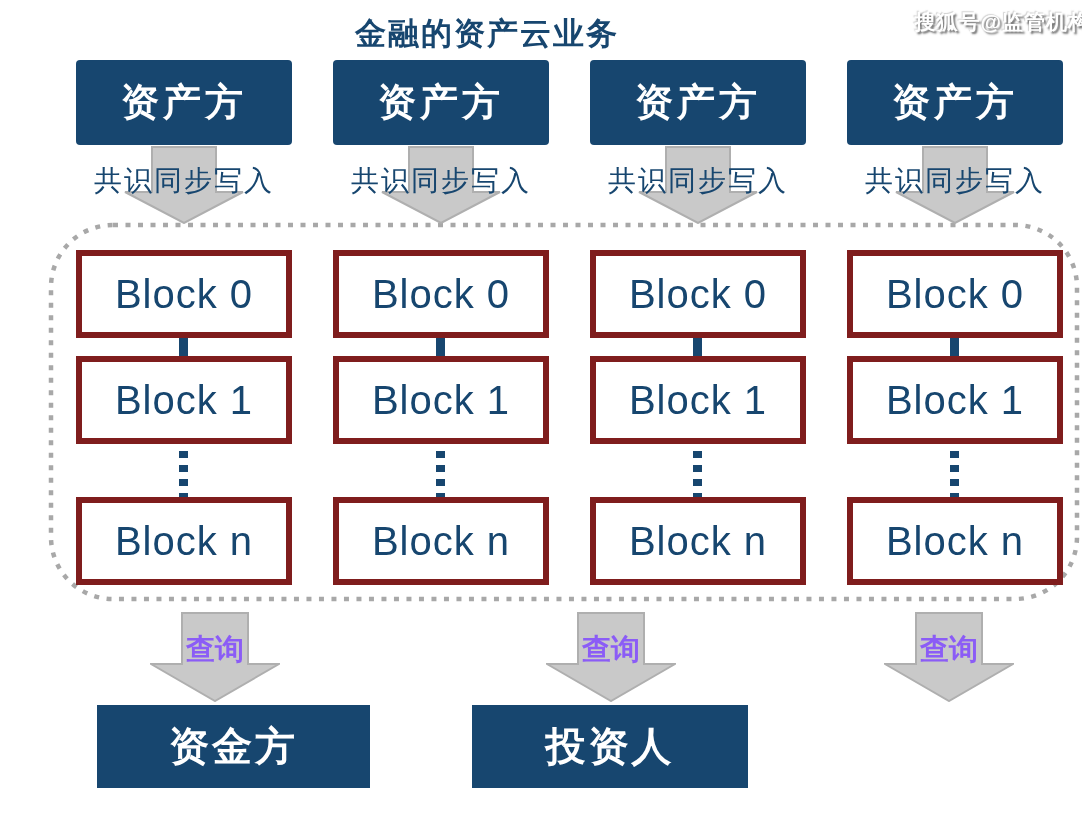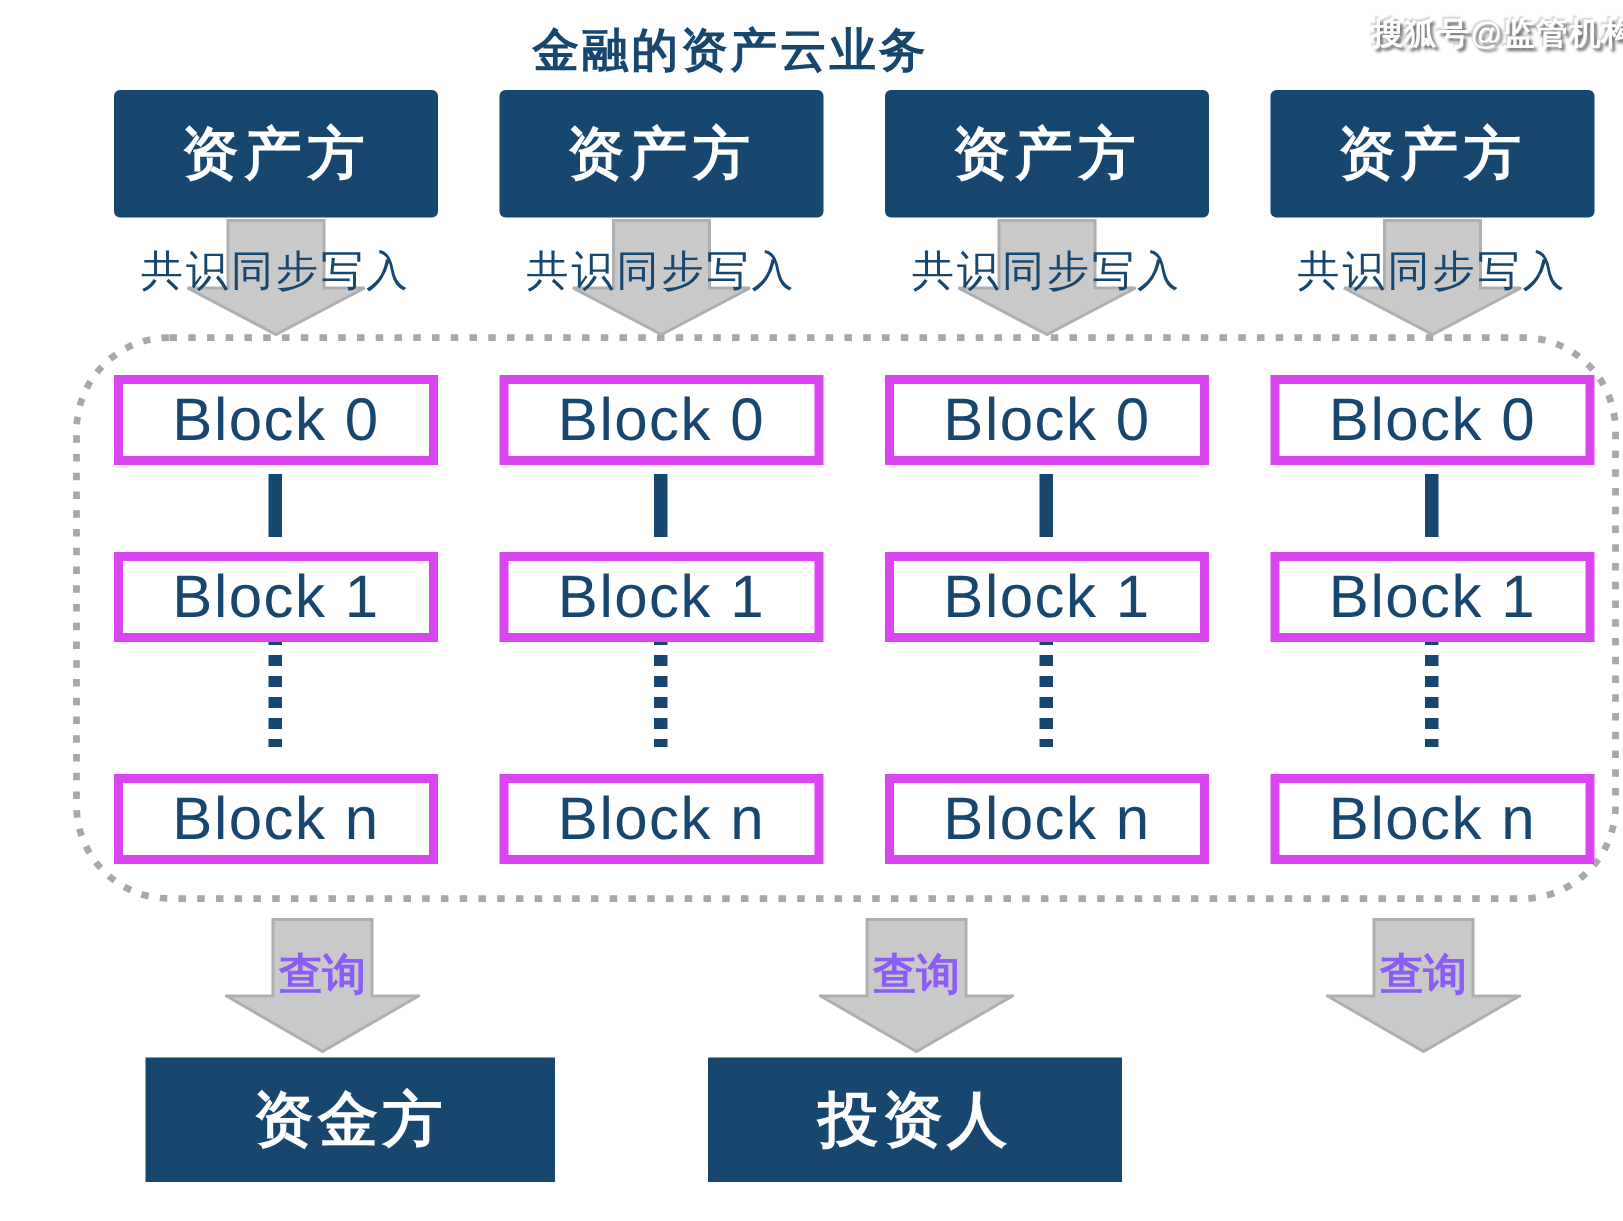--- a/index.html
+++ b/index.html
@@ -23,26 +23,26 @@
     font-size:38px; font-weight:bold; letter-spacing:4px;
     display:flex; align-items:center; justify-content:center; z-index:2;
   }
   .toparrow{position:absolute; top:146px; width:120px; height:78px; z-index:1;}
   .consensus{
     position:absolute; top:162px; width:280px; text-align:center;
     color:#17466F; font-size:28px; font-weight:normal; letter-spacing:2px; z-index:3;
   }
   .ledger-svg{position:absolute; left:36px; top:222px; z-index:0;}
   .block{
-    position:absolute; width:216px; height:60px; box-sizing:border-box;
-    background:#ffffff; border:6px solid #d946ef;
+    position:absolute; width:216px; height:88px; box-sizing:border-box;
+    background:#ffffff; border:6px solid #7f1d1d;
     display:flex; align-items:center; justify-content:center;
     font-size:40px; color:#17466F; z-index:2; letter-spacing:1px;
   }
-  .row0{top:250px}.row1{top:368px}.rowN{top:516px}
+  .row0{top:250px}.row1{top:356px}.rowN{top:497px}
   .connS{position:absolute; top:316px; width:9px; height:42px; background:#17466F; z-index:1;}
   .connD{
     position:absolute; top:423px; width:9px; height:75px; z-index:1;
     background:repeating-linear-gradient(to bottom,#17466F 0 7px,transparent 7px 14px);
   }
   .cx1{left:64px}.cx2{left:321px}.cx3{left:578px}.cx4{left:835px}
   .ta1{left:112px}.ta2{left:369px}.ta3{left:626px}.ta4{left:883px}
   .cl1{left:32px}.cl2{left:289px}.cl3{left:546px}.cl4{left:803px}
   .cs1{left:167px}.cs2{left:424px}.cs3{left:681px}.cs4{left:938px}
   .qarrow{position:absolute; top:612px; width:130px; height:90px; z-index:1;}

